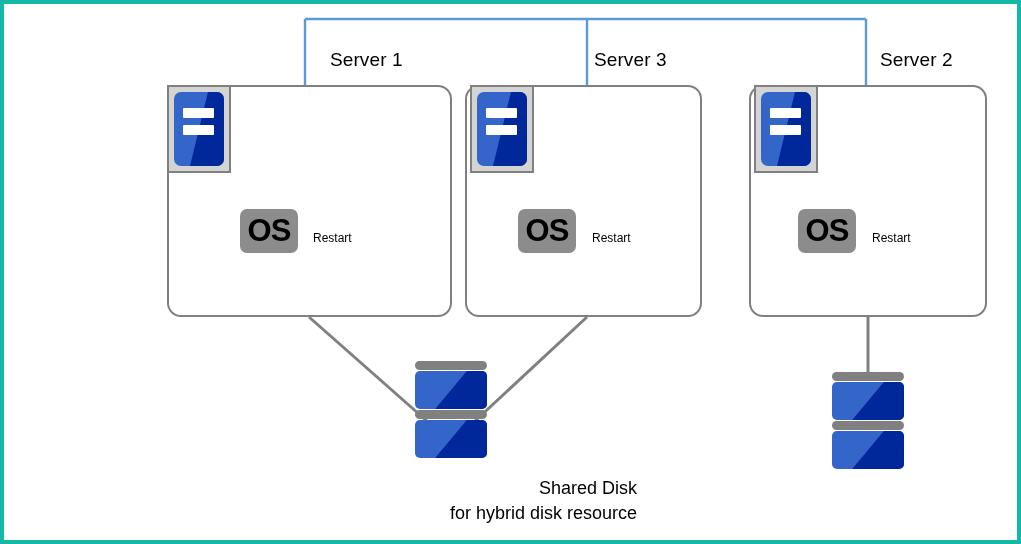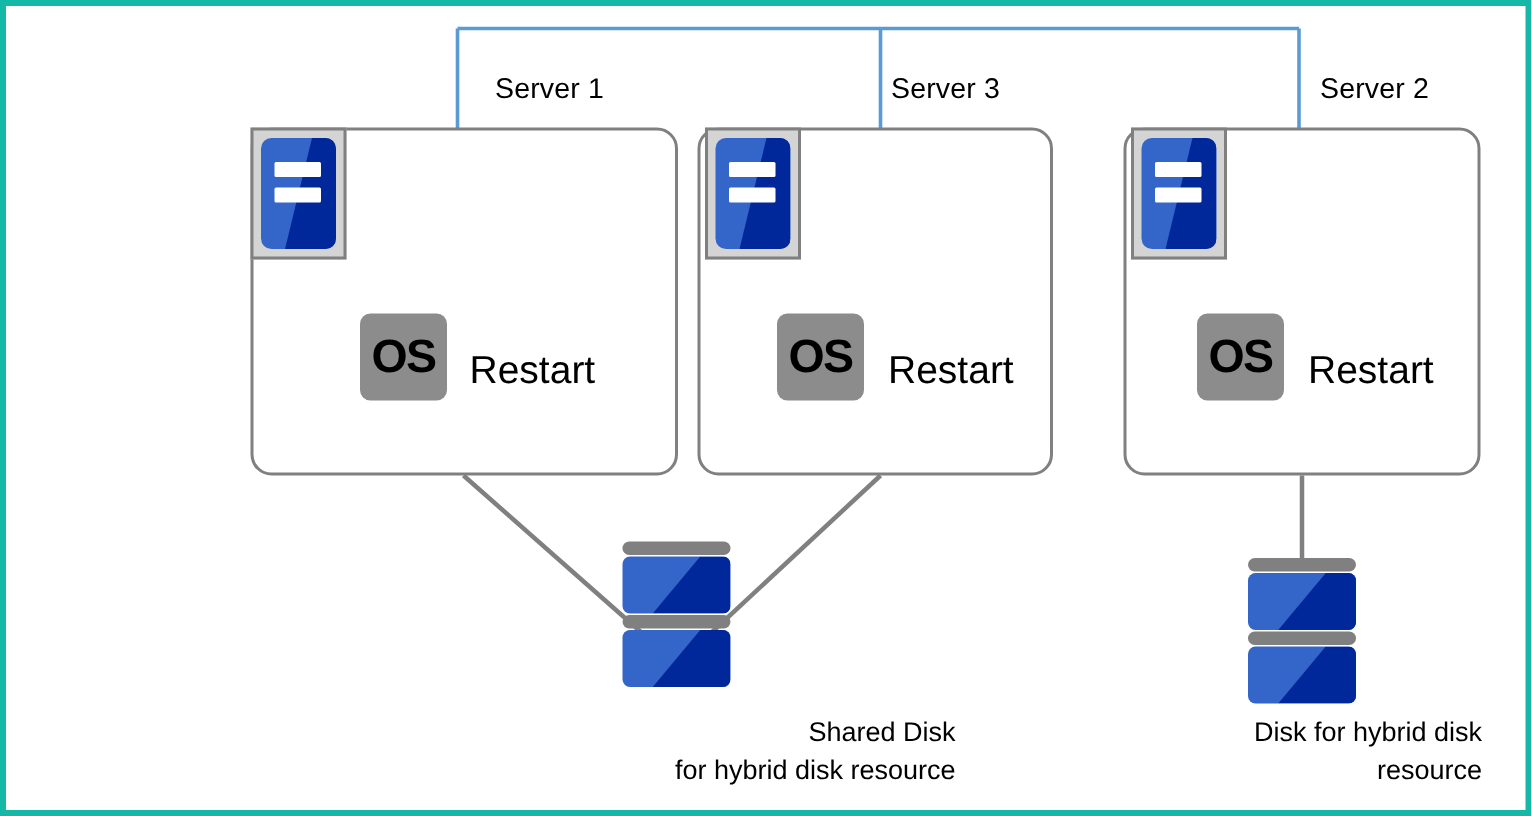--- a/index.html
+++ b/index.html
@@ -72,34 +72,34 @@
     height: 13%;
     background: #ffffff;
     border-radius: 1px;
   }
   .srv-bar-1 { top: 22%; }
   .srv-bar-2 { top: 45%; }
   
   .os-badge {
     position: absolute;
     width: 58px;
-    height: 58px;
+    height: 44px;
     background: #8c8c8c;
     border-radius: 7px;
     display: flex;
     align-items: center;
     justify-content: center;
     font-size: 31px;
     font-weight: bold;
     color: #000000;
     letter-spacing: -1px;
   }
   .restart-label {
     position: absolute;
-    font-size: 26px;
+    font-size: 12px;
     color: #000000;
     white-space: nowrap;
   }
   
   .disk {
     position: absolute;
     width: 72px;
   }
   .disk-cap {
     width: 100%;
@@ -206,16 +206,14 @@
   <div class="disk" style="left:828px; top:368px;">
     <div class="disk-cap"></div>
     <div class="disk-block">
       <div class="disk-block-dark"></div>
     </div>
     <div class="disk-cap"></div>
     <div class="disk-block">
       <div class="disk-block-dark"></div>
     </div>
   </div>
-  <div class="disk-caption" style="left:744px; top:472px; width:240px;">Disk for hybrid disk
-resource</div>
 
 </div>
 
 </body></html>

